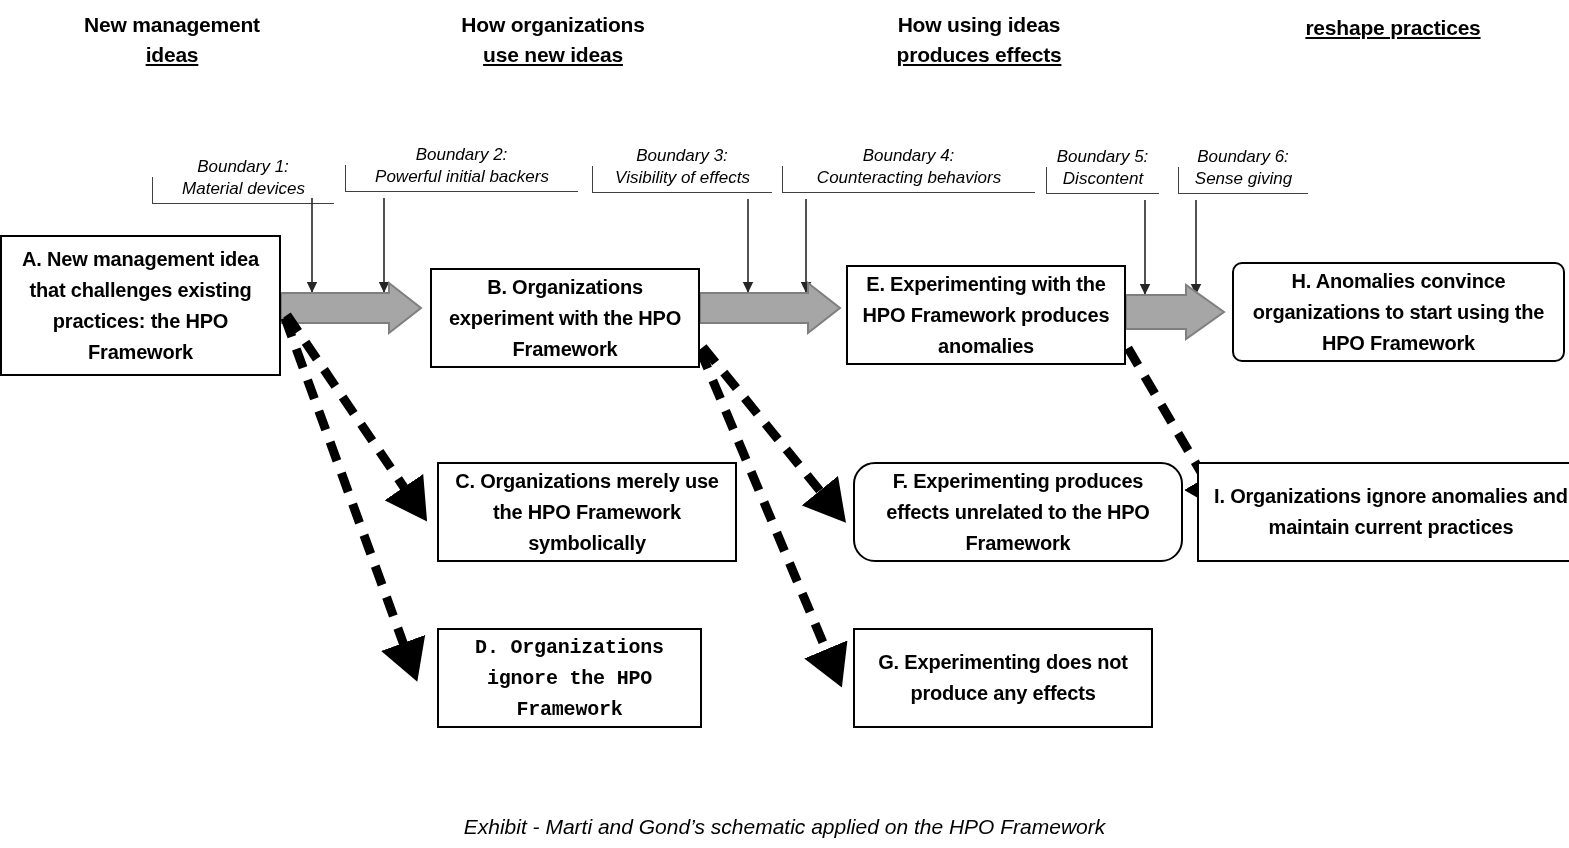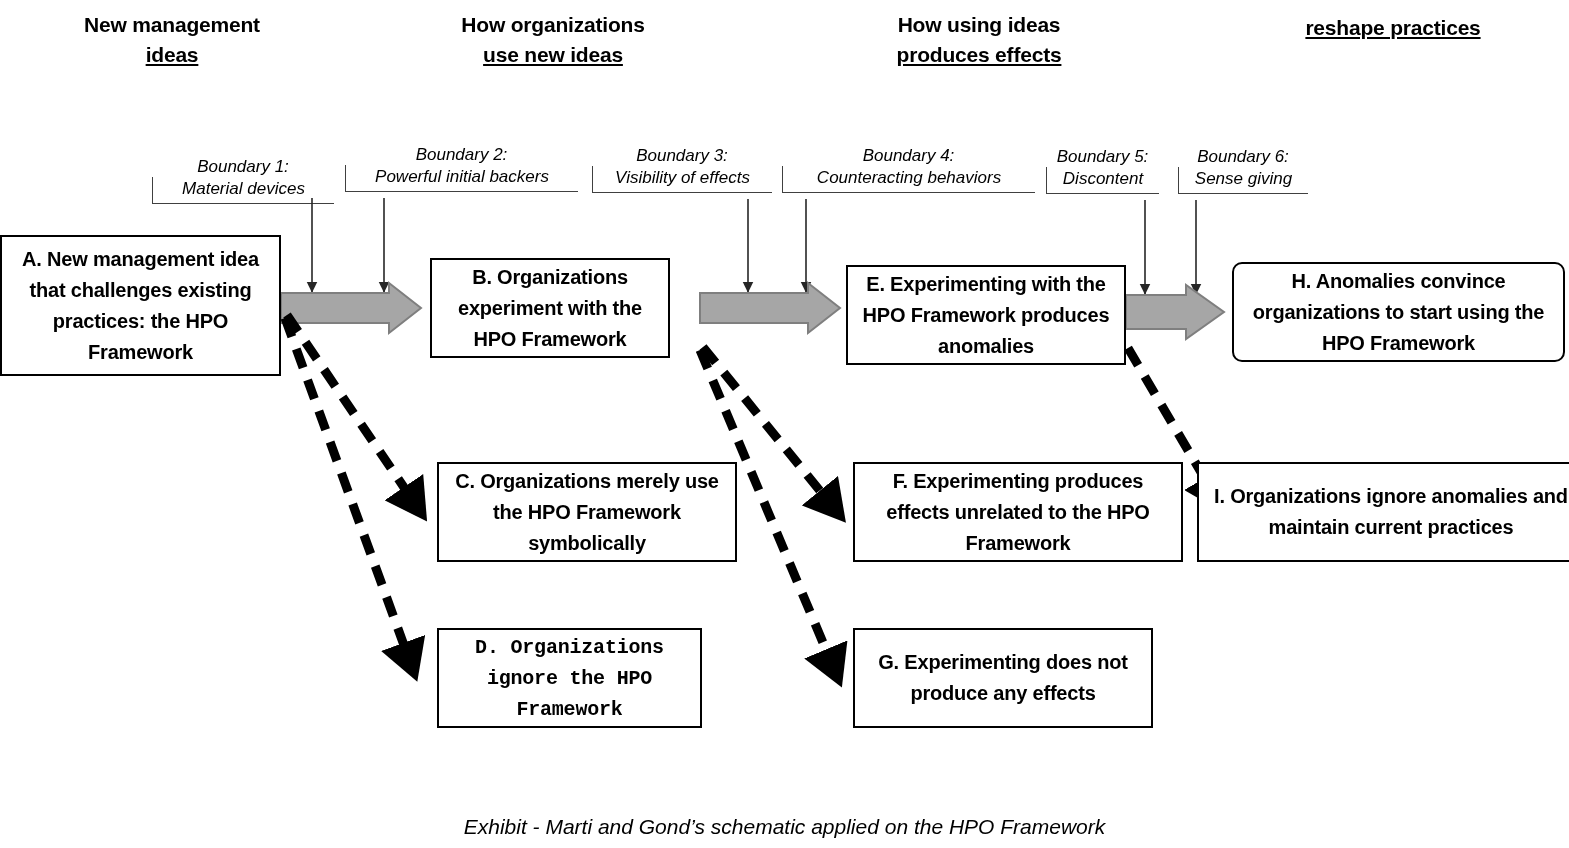--- a/index.html
+++ b/index.html
@@ -177,29 +177,29 @@
     <div class="b-body">Discontent</div>
   </div>
 
   <div class="boundary" style="left:1178px; top:147px; width:130px;">
     <div class="b-title">Boundary 6:</div>
     <div class="b-body">Sense giving</div>
   </div>
 
   <div class="node" style="left:0px; top:235px; width:281px; height:141px;">A. New management idea that challenges existing practices: the HPO Framework</div>
 
-  <div class="node" style="left:430px; top:258px; width:240px; height:100px;">B. Organizations experiment with the HPO Framework</div>
+  <div class="node" style="left:430px; top:268px; width:270px; height:100px;">B. Organizations experiment with the HPO Framework</div>
 
   <div class="node" style="left:437px; top:462px; width:300px; height:100px;">C. Organizations merely use the HPO Framework symbolically</div>
 
   <div class="node" style="left:437px; top:628px; width:265px; height:100px;font-family:Liberation Mono, monospace;">D. Organizations ignore the HPO Framework</div>
 
   <div class="node" style="left:846px; top:265px; width:280px; height:100px;">E. Experimenting with the HPO Framework produces anomalies</div>
 
-  <div class="node" style="left:853px; top:462px; width:330px; height:100px;">F. Experimenting produces effects unrelated to the HPO Framework</div>
+  <div class="node" style="left:853px; top:462px; width:330px; height:100px;border-radius:22px;">F. Experimenting produces effects unrelated to the HPO Framework</div>
 
   <div class="node" style="left:853px; top:628px; width:300px; height:100px;">G. Experimenting does not produce any effects</div>
 
   <div class="node" style="left:1232px; top:262px; width:333px; height:100px;border-radius:10px;">H. Anomalies convince organizations to start using the HPO Framework</div>
 
   <div class="node" style="left:1197px; top:462px; width:388px; height:100px;">I. Organizations ignore anomalies and maintain current practices</div>
 
   <div id="caption" style="left:0px; top:780px; width:1569px;">Exhibit - Marti and Gond’s schematic applied on the HPO Framework</div>
 
 </div>

